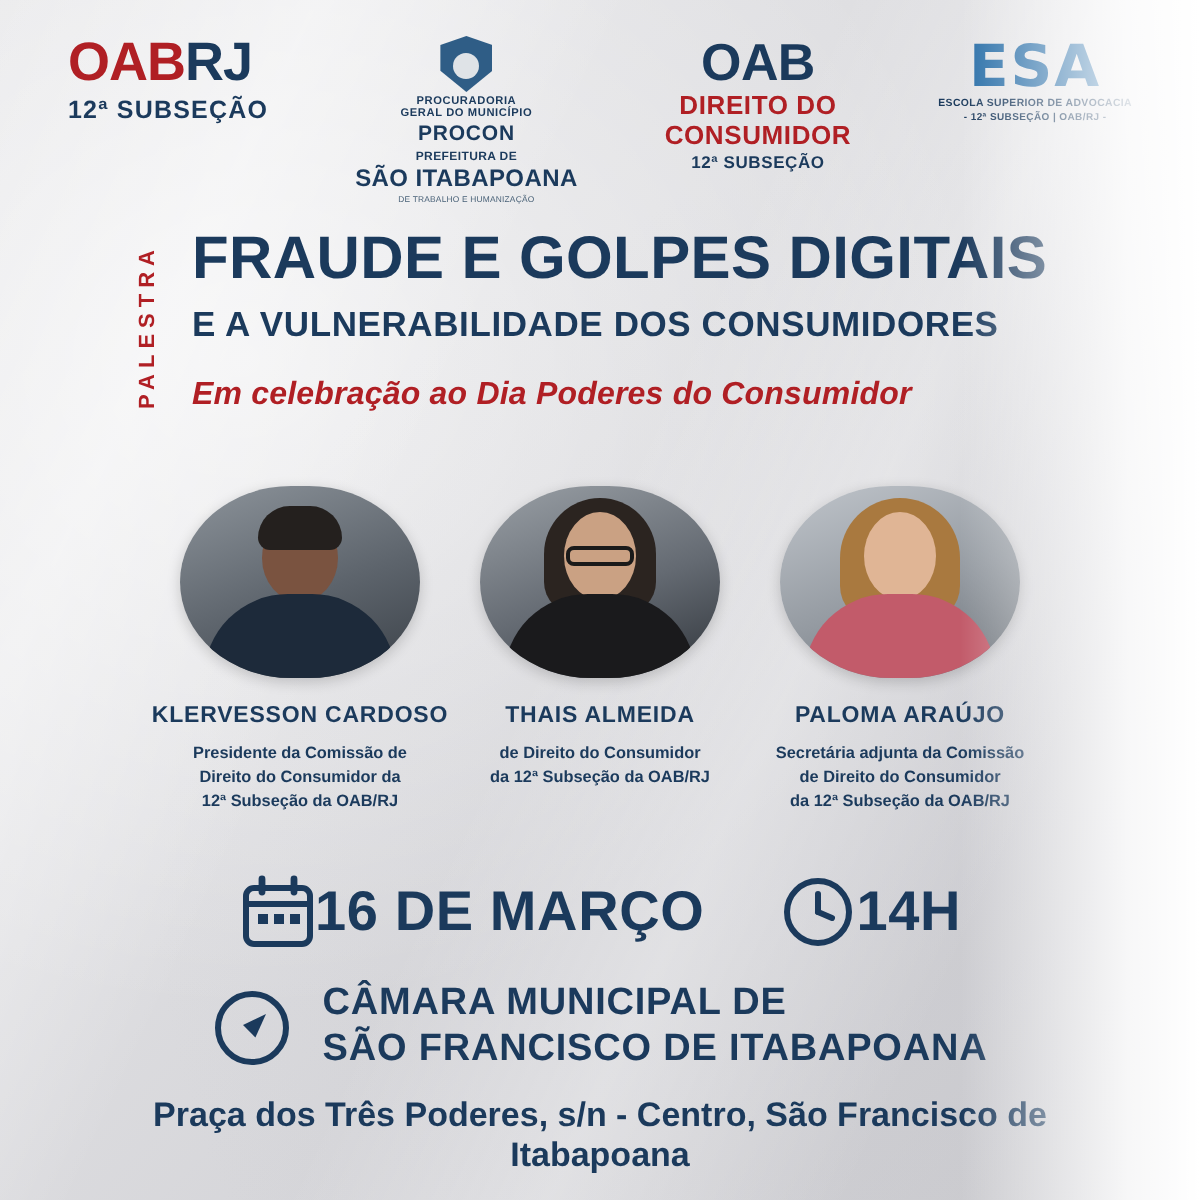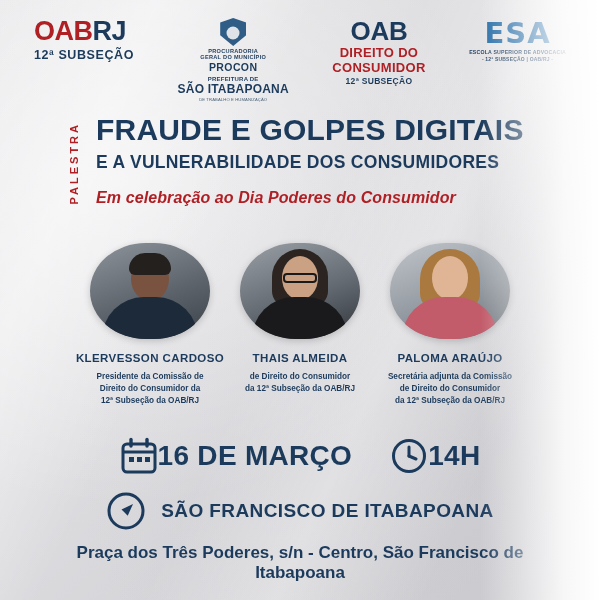--- a/index.html
+++ b/index.html
@@ -345,20 +345,21 @@
         <span class="big-text">14H</span>
       </div>
     </div>
 
     <div class="row-place">
       <svg class="ico" width="40" height="40" viewBox="0 0 40 40">
         <circle cx="20" cy="20" r="17" fill="none" stroke="#1b3a5c" stroke-width="3"></circle>
         <path d="M27 13 L15.5 18.5 L18.6 21.6 L21.7 24.7 Z" fill="#1b3a5c"></path>
       </svg>
       <div class="place-lines">
+        <div class="pl1">CÂMARA MUNICIPAL DE</div>
         <div class="pl2">SÃO FRANCISCO DE ITABAPOANA</div>
       </div>
     </div>
 
     <div class="addr">Praça dos Três Poderes, s/n - Centro, São Francisco de Itabapoana</div>
   </div>
 
   <div class="right-fade"></div>
 </div>
 

